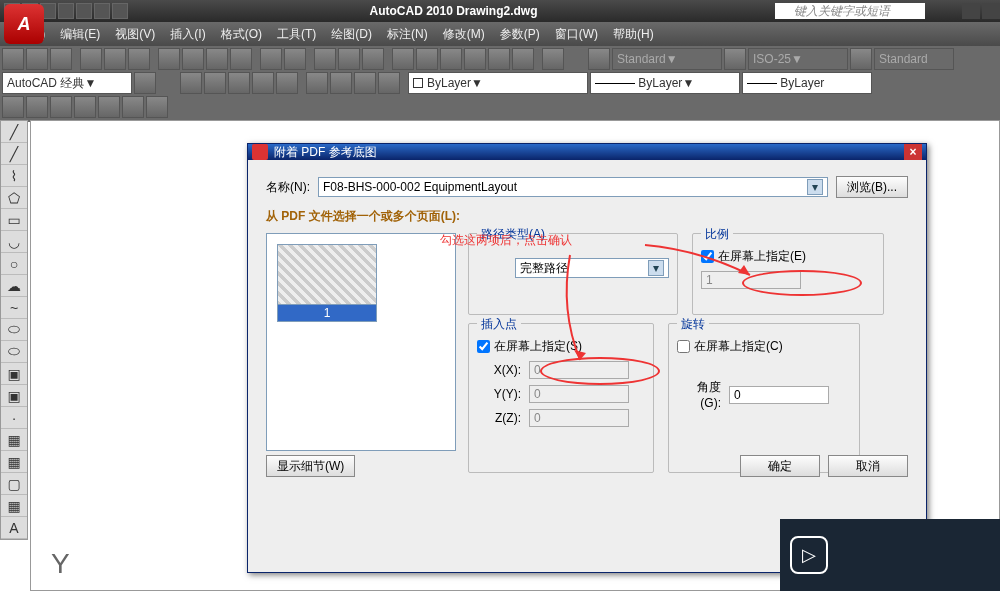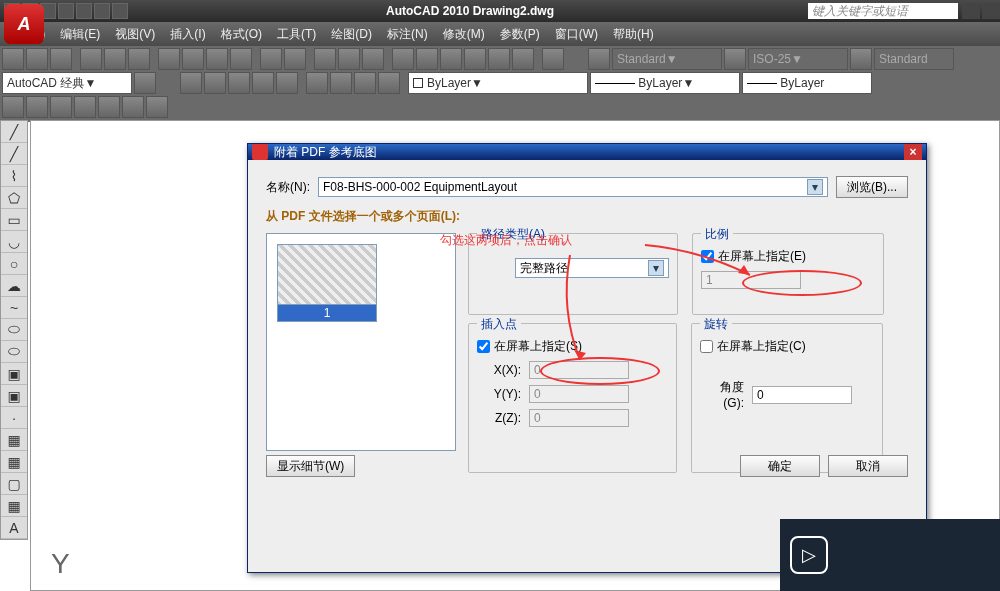--- a/index.html
+++ b/index.html
@@ -1,23 +1,23 @@
 <!DOCTYPE html>
 <html><head>
 <meta charset="utf-8">
 <style>
 * { margin: 0; padding: 0; box-sizing: border-box; font-family: "SimSun", Arial, sans-serif; font-size: 12px; }
 body { background: #fff; width: 1000px; height: 591px; overflow: hidden; position: relative; }
 
 
-.titlebar { background: linear-gradient(#4a4a4a, #2a2a2a); height: 22px; display: flex; align-items: center; color: #fff; }
+.titlebar { background: linear-gradient(#4a4a4a, #2a2a2a); height: 22px; display: flex; align-items: center; color: #fff; gap: 33px; }
 .titlebar .qat { display: flex; gap: 2px; padding: 0 4px; }
 .titlebar .qat-icon { width: 16px; height: 16px; background: #555; border: 1px solid #666; }
 .titlebar .title { flex: 1; text-align: center; font-weight: bold; }
-.titlebar .search { width: 150px; height: 16px; background: #fff; color: #888; font-style: italic; padding: 0 4px; margin-right: 4px; }
+.titlebar .search { width: 150px; height: 16px; background: #fff; color: #888; font-style: italic; padding: 0 19px; margin-right: 4px; }
 .titlebar .winbtns { display: flex; gap: 2px; }
 .titlebar .winbtn { width: 18px; height: 16px; background: #444; }
 
 
 .menubar { background: linear-gradient(#6a6a6a, #4a4a4a); height: 24px; display: flex; align-items: center; position: relative; }
 .appbtn { position: absolute; left: 4px; top: -18px; width: 40px; height: 40px; background: linear-gradient(#d33, #a00); border-radius: 6px; display: flex; align-items: center; justify-content: center; color: #fff; font-weight: bold; font-size: 18px; font-style: italic; z-index: 10; }
 .menubar .menus { display: flex; gap: 3px; color: #eee; }
 .menubar .menu-item { padding: 2px 6px; cursor: pointer; }
 
 
@@ -55,21 +55,21 @@
 .thumb { width: 100px; margin: 4px; border: 1px solid #7f9db9; }
 .thumb-img { height: 60px; background: linear-gradient(45deg, #ccc 25%, #eee 25%, #eee 50%, #ccc 50%, #ccc 75%, #eee 75%); background-size: 10px 10px; border-bottom: 1px solid #7f9db9; }
 .thumb-lbl { background: #3169c6; color: #fff; text-align: center; height: 16px; line-height: 16px; }
 
 .groups { flex: 1; display: flex; flex-direction: column; gap: 8px; }
 .toprow { display: flex; gap: 14px; }
 .group { border: 1px solid #bbb; border-radius: 2px; padding: 10px 8px 8px; position: relative; background: #eee; }
 .group .gtitle { position: absolute; top: -8px; left: 8px; background: #eee; padding: 0 4px; color: #003399; }
 .g-path { width: 210px; height: 82px; padding-left: 46px; }
 .g-scale { width: 192px; height: 82px; }
-.g-insert { width: 209px; height: 150px; }
+.g-insert { width: 186px; height: 150px; }
 .g-rot { width: 192px; height: 150px; }
 
 .chk { display: flex; align-items: center; gap: 4px; margin: 4px 0; }
 .chk input { width: 13px; height: 13px; }
 .field { display: flex; align-items: center; gap: 8px; margin: 6px 0; }
 .field .flbl { width: 44px; text-align: right; color: #000; }
 .field input, .field .txt { width: 100px; height: 18px; border: 1px solid #aaa; background: #eee; padding: 0 4px; }
 .field input[readonly] { background: #eee; color: #888; }
 .field input.enabled { background: #fff; color: #000; }
 

